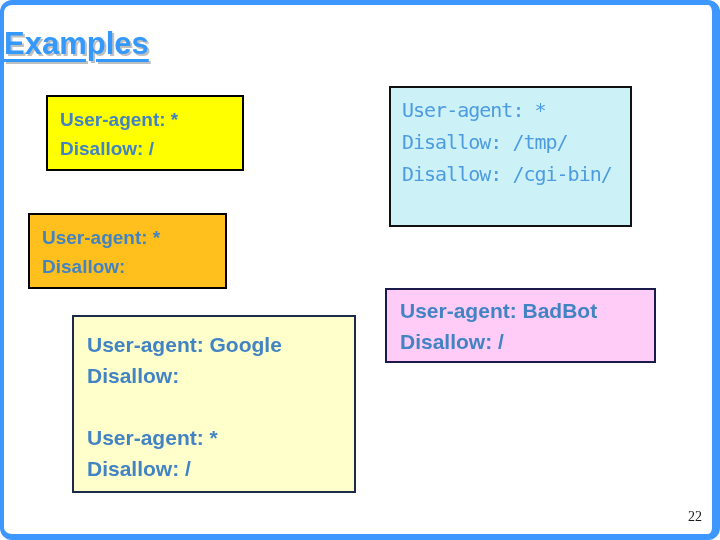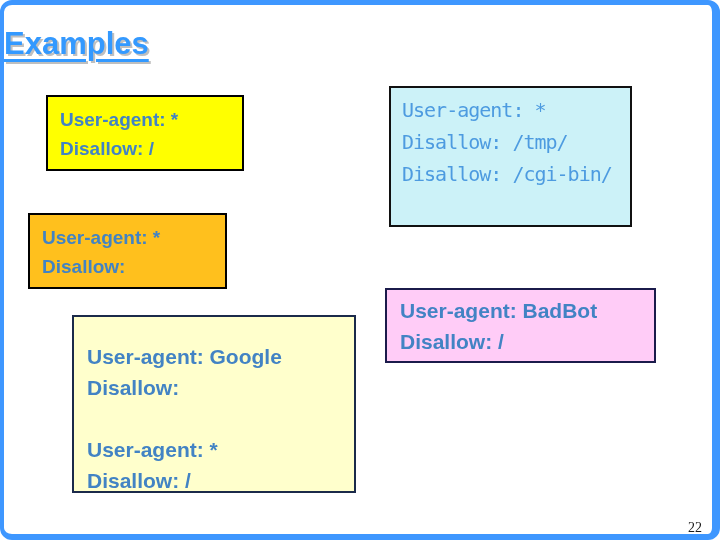--- a/index.html
+++ b/index.html
@@ -75,36 +75,36 @@
     background: #FFC01D;
     border: 2px solid #000000;
     padding: 8px 12px;
     font-size: 19px;
     line-height: 29px;
   }
   .box-google {
     left: 72px; top: 315px; width: 284px; height: 178px;
     background: #FFFFCC;
     border: 2px solid #1b2a4a;
-    padding: 24px 13px;
+    padding: 12px 13px;
     font-size: 21px;
     line-height: 31px;
   }
   .box-badbot {
     left: 385px; top: 288px; width: 271px; height: 75px;
     background: #FFCCF7;
     border: 2px solid #1b1b4b;
     padding: 5px 13px;
     font-size: 21px;
     line-height: 31px;
   }
   .page-number {
     position: absolute;
     right: 18px;
-    bottom: 4px;
+    bottom: 15px;
     font-family: "Liberation Serif", serif;
     font-size: 14px;
     color: #1a1a1a;
     margin-left: 26px;
   }
 </style>
 </head>
 <body>
 
 <div class="slide">

